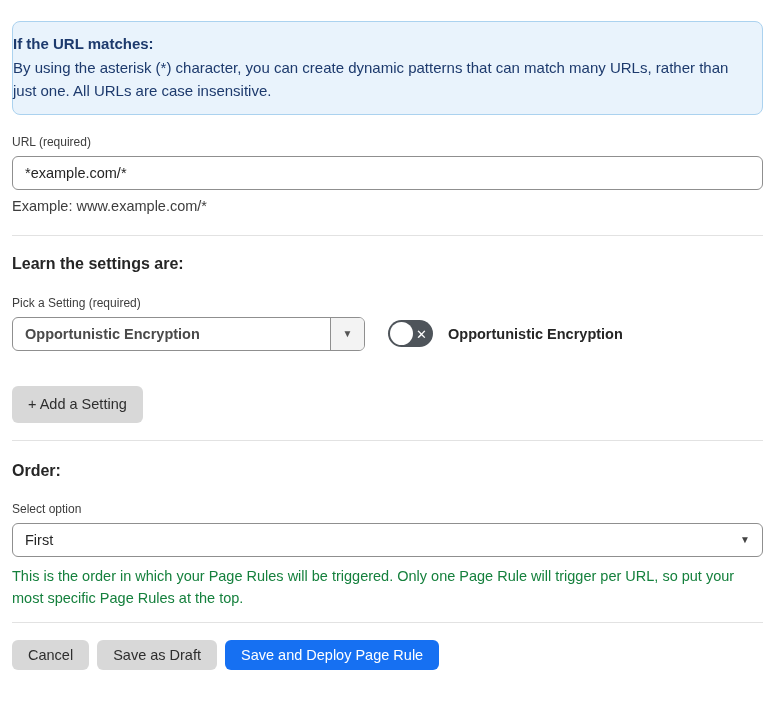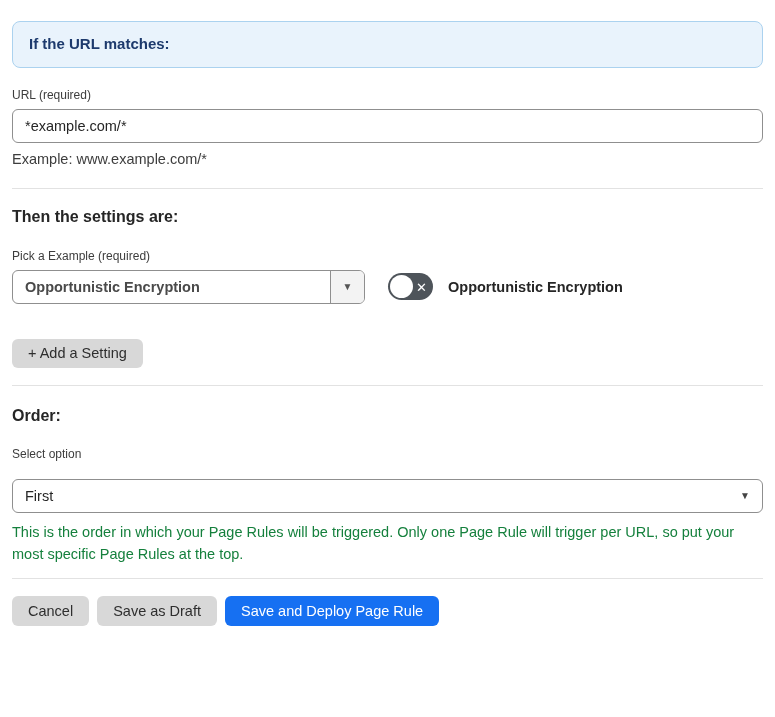--- a/index.html
+++ b/index.html
@@ -21,21 +21,21 @@
     font-weight: bold;
     color: #262626;
     letter-spacing: 0.1px;
   }
   
   .info-box {
     margin-top: 21px;
     background: #e9f3fc;
     border: 1px solid #abd2ef;
     border-radius: 8px;
-    padding: 10px 16px 11px 16px;
+    padding: 10px 16px 11px 0;
     font-size: 15px;
     line-height: 23.5px;
     color: #1d3a6d;
   }
   .info-heading { font-weight: bold; }
   .info-link {
     color: #2158c7;
     text-decoration: underline;
     cursor: pointer;
   }
@@ -154,24 +154,24 @@
     height: 30px;
     padding: 0 16px;
     border: none;
     border-radius: 6px;
     font-size: 14.5px;
     font-family: "Liberation Sans", sans-serif;
     cursor: pointer;
   }
   .btn-gray { background: #d8d8d8; color: #2e2e2e; }
   .btn-blue { background: #1670f2; color: #ffffff; }
-  .add-setting-btn { margin-top: 35px; height: 29px; }
+  .add-setting-btn { margin-top: 35px; height: 37px; }
   
   .select-full {
-    margin-top: 18px;
+    margin-top: 7px;
     width: 100%;
     height: 34px;
     border: 1px solid #8f8f8f;
     border-radius: 6px;
     background: #fff;
     display: flex;
     align-items: center;
     padding: 4px 12px;
     font-size: 14.5px;
     color: #262626;
@@ -196,31 +196,32 @@
   }
 </style>
 </head>
 <body>
 
 <div class="page">
 
 
   <div class="info-box">
     <div class="info-heading">If the URL matches:</div>
+    <div>By using the asterisk (*) character, you can create dynamic patterns that can match many URLs, rather than just one. All URLs are case insensitive.</div>
   </div>
 
   <div class="field-label">URL (required)</div>
   <input class="text-input" type="text" value="*example.com/*" style="">
   <div class="helper-text">Example: www.example.com/*</div>
 
   <hr class="divider">
 
-  <div class="section-heading">Then the settings are:</div>
-
-  <div class="field-label" style="margin-top:23px;">Pick a Example (required)</div>
+  <div class="section-heading">Learn the settings are:</div>
+
+  <div class="field-label" style="margin-top:23px;">Pick a Setting (required)</div>
 
   <div class="setting-row">
     <div class="combobox">
       <div class="combobox-value">Opportunistic Encryption</div>
       <div class="combobox-arrow">▼</div>
     </div>
     <div class="toggle">
       <div class="toggle-knob"></div>
       <span class="toggle-x">✕</span>
     </div>

